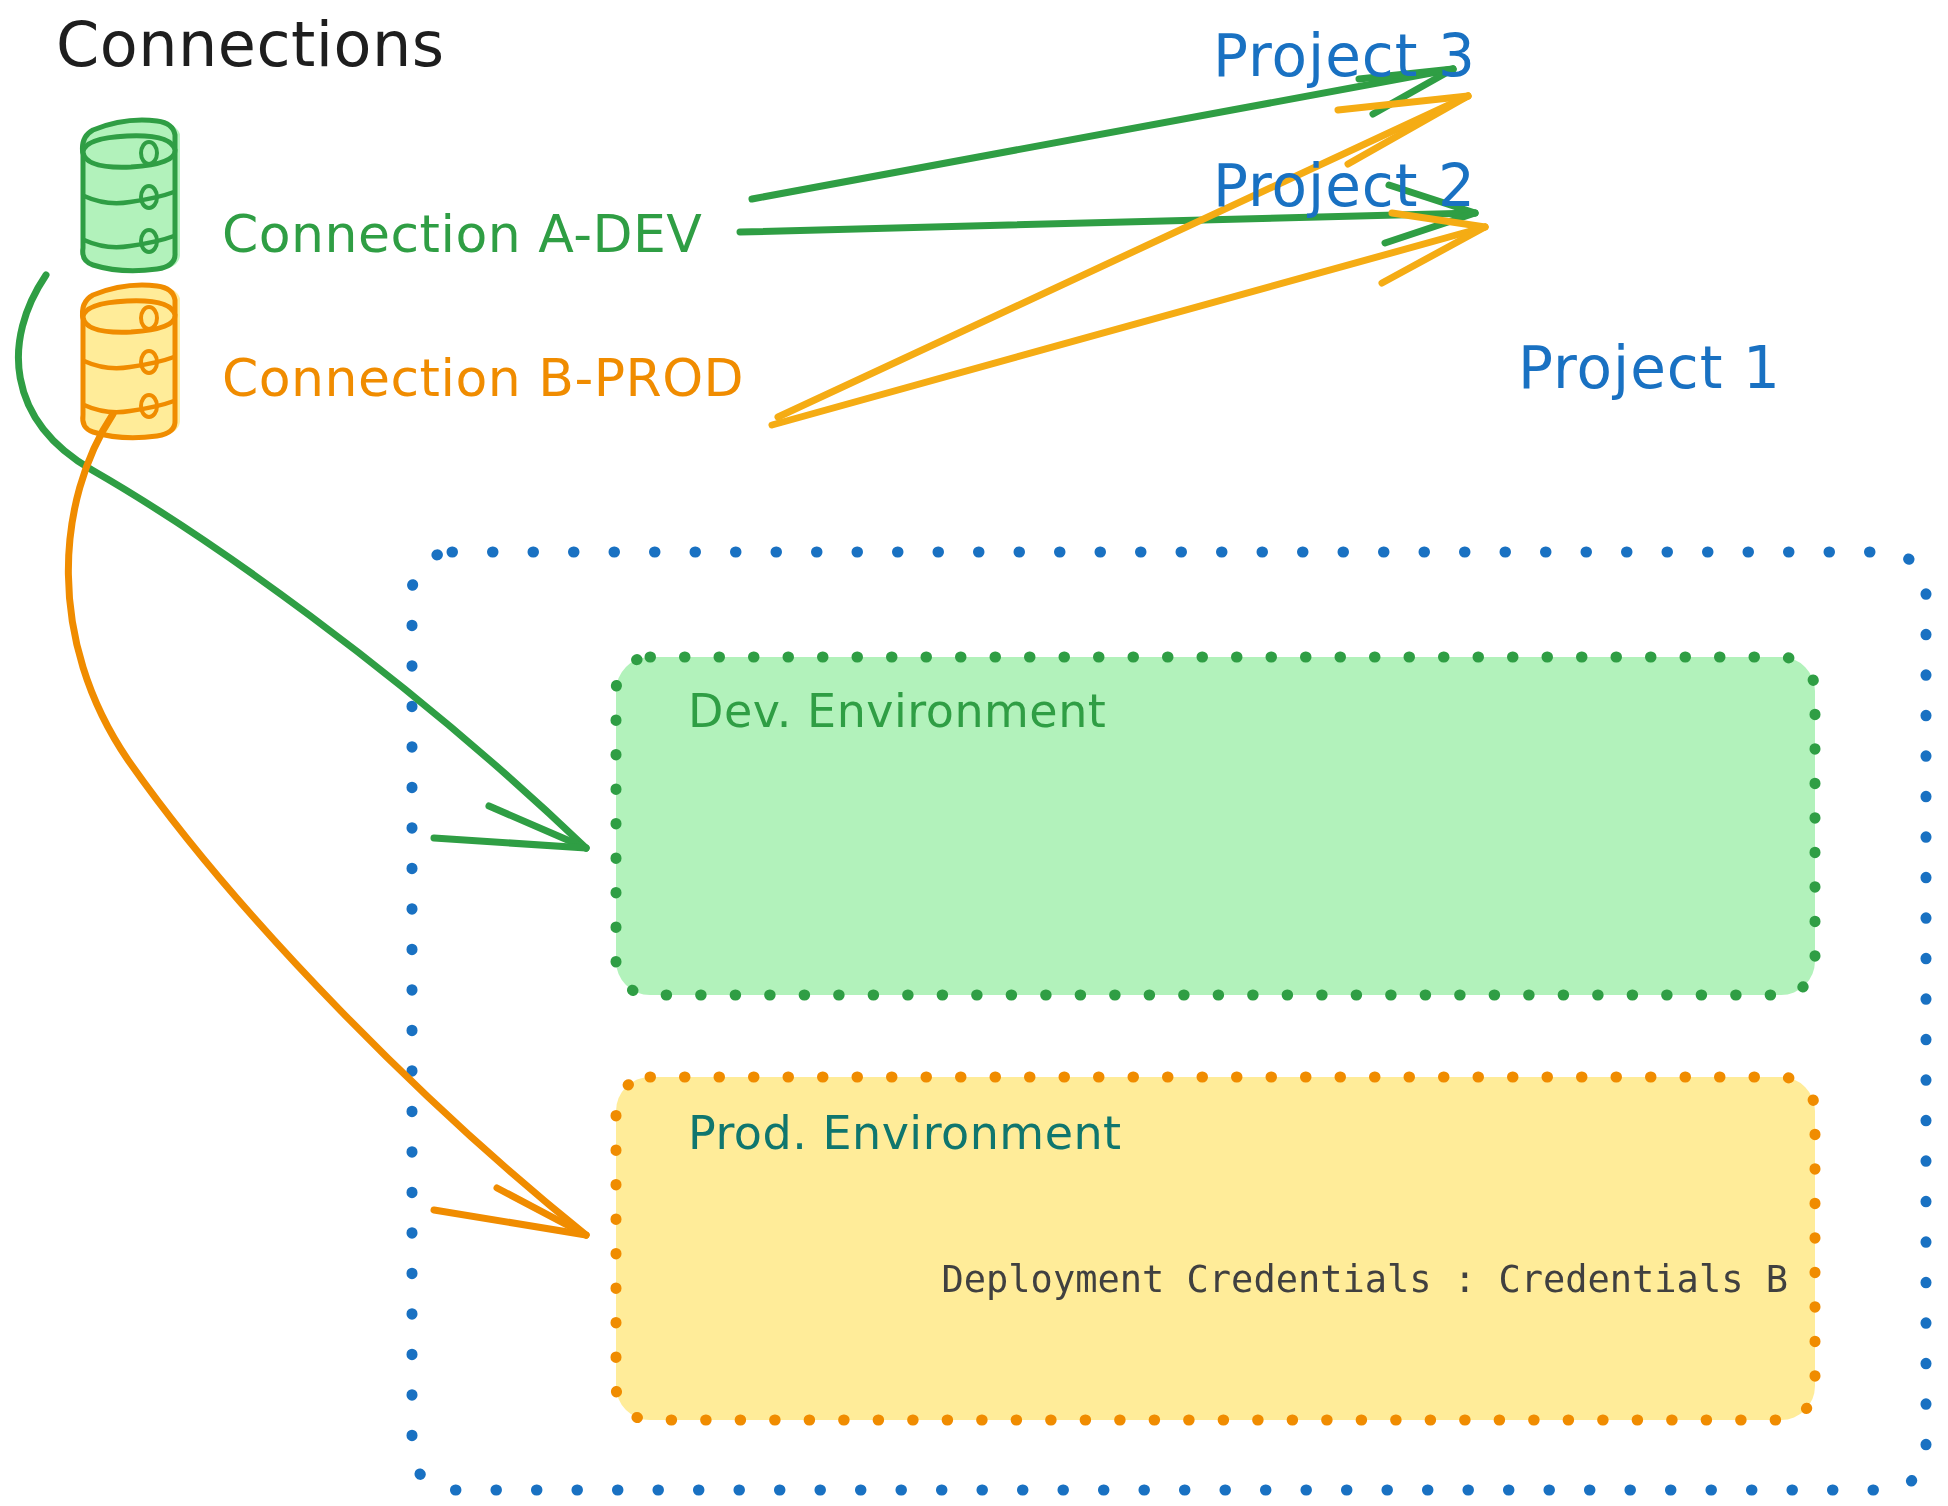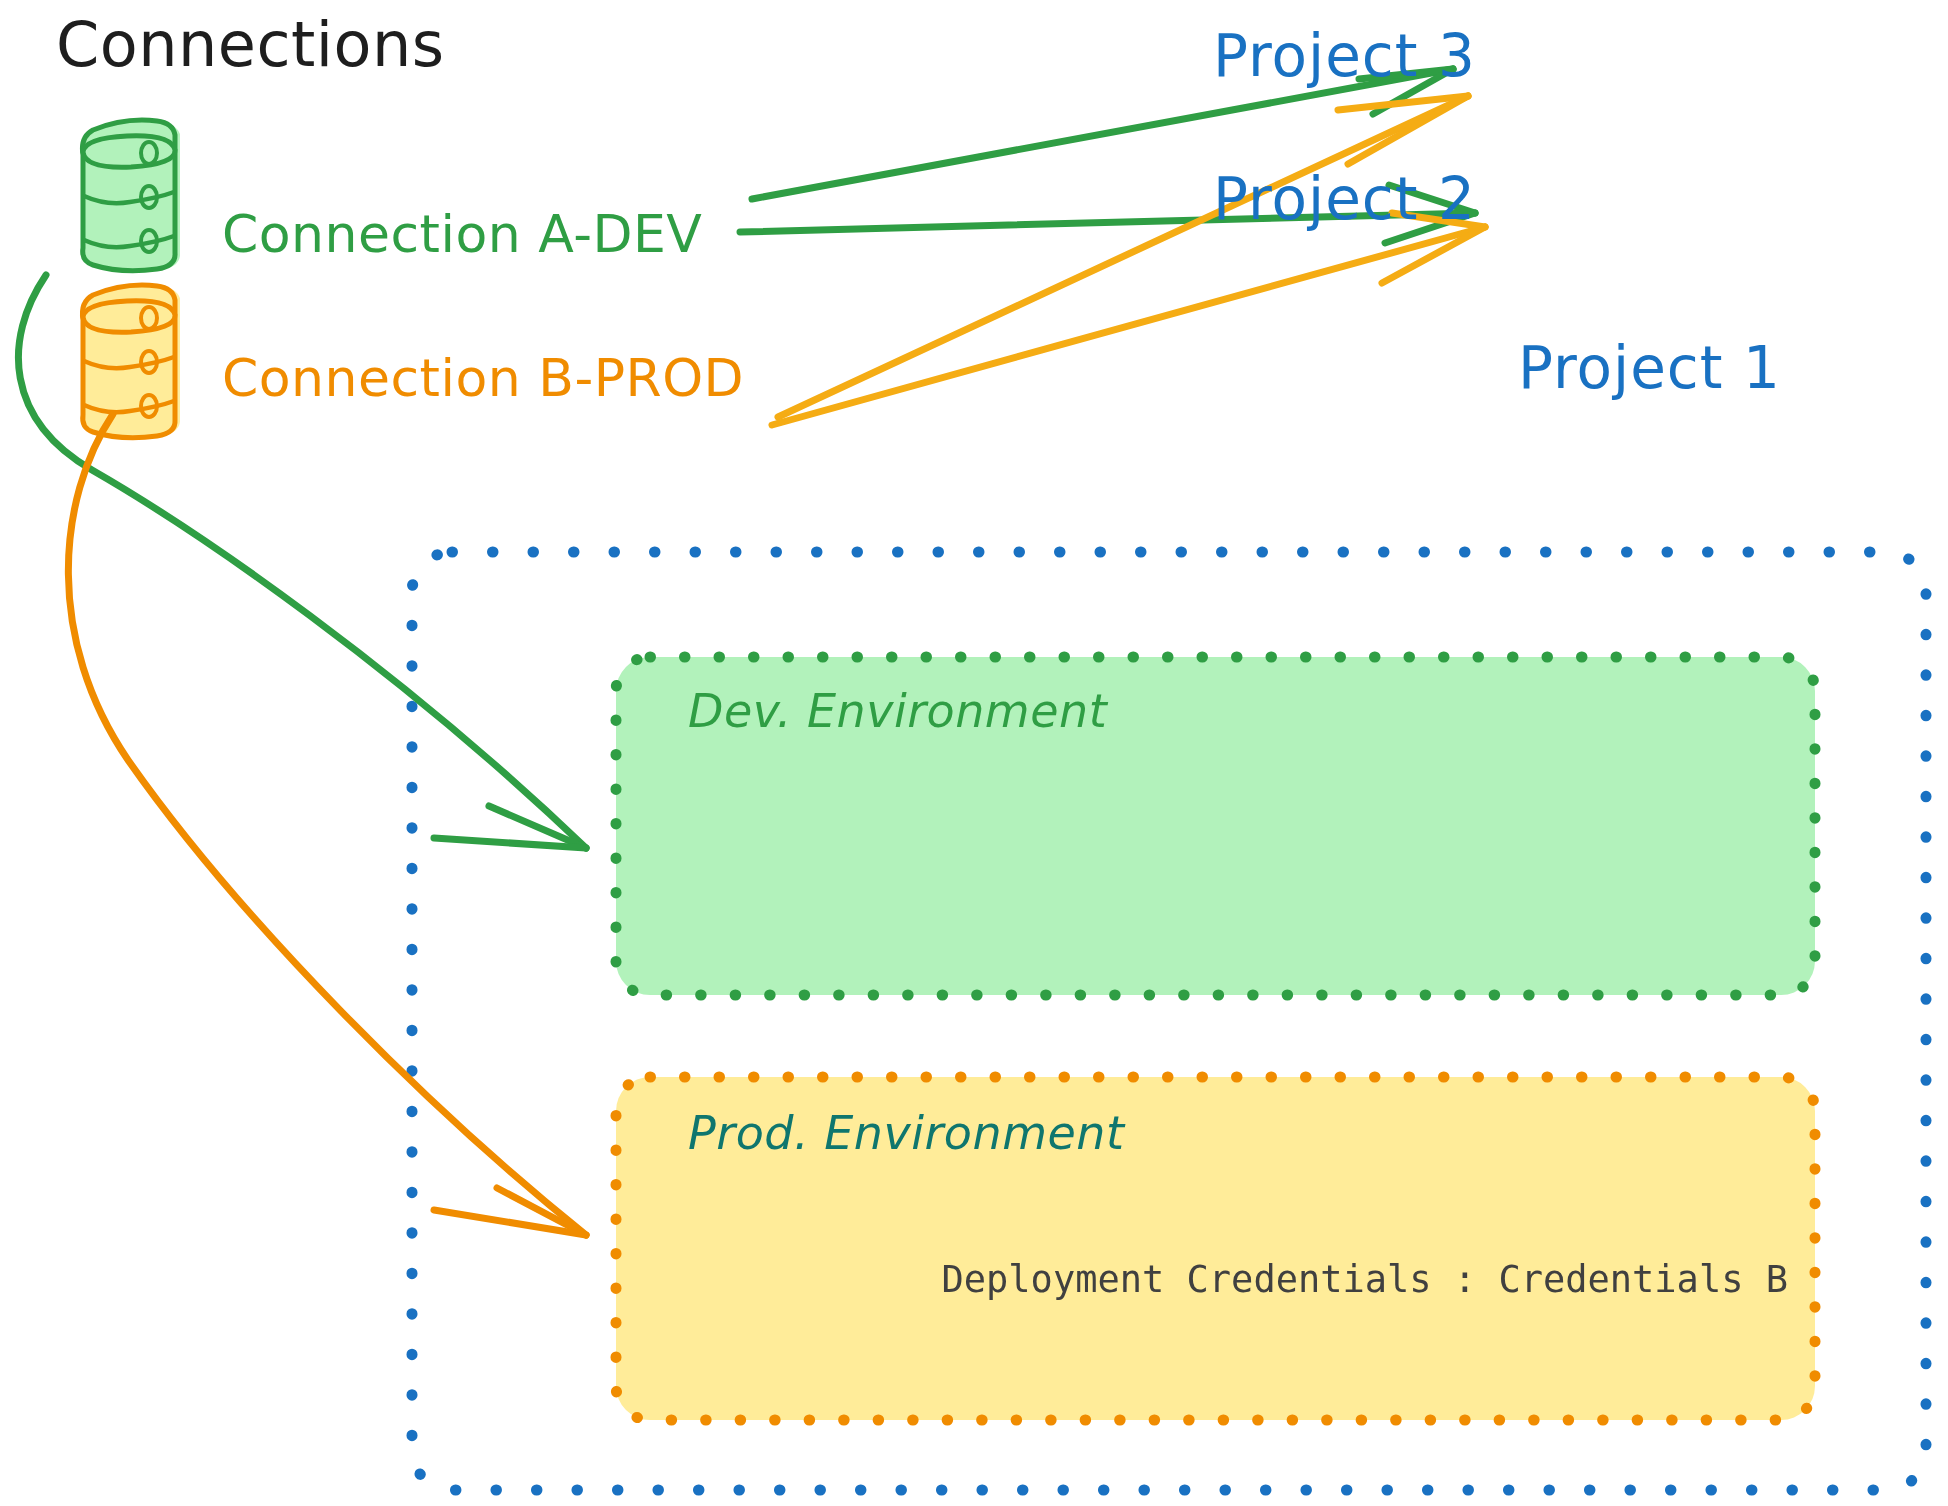--- a/index.html
+++ b/index.html
@@ -19,24 +19,24 @@
     left:222px; top:176px; font-size:52px; color:#2f9e44;
     letter-spacing:.5px;
     margin-top:28px;
   }
   #conn-b-label{
     left:222px; top:348px; font-size:52px; color:#f08c00;
     letter-spacing:.5px;
   }
   .project-label{font-size:58px;color:#1971c2;letter-spacing:1px;}
   #project-3{left:1213px; top:22px;}
-  #project-2{left:1213px; top:165px;}
+  #project-2{left:1213px; top:152px;}
   #project-1{left:1518px; top:334px;}
 
-  .env-title{position:absolute;font-size:46px;letter-spacing:.5px;font-style:italic;}
+  .env-title{position:absolute;font-size:46px;letter-spacing:.5px;}
   #dev-env-title{left:688px; top:684px; color:#2f9e44;}
   #prod-env-title{left:688px; top:1106px; color:#0f766e;}
 
   .cred{position:absolute;font-family:"DejaVu Sans Mono",monospace;
         font-size:37px;letter-spacing:0px;}
   #dev-cred{ right:160px; top:920px; color:#2f9e44;}
   #prod-cred{right:160px; top:1258px; color:#404040;}
 </style>
 </head>
 <body>

